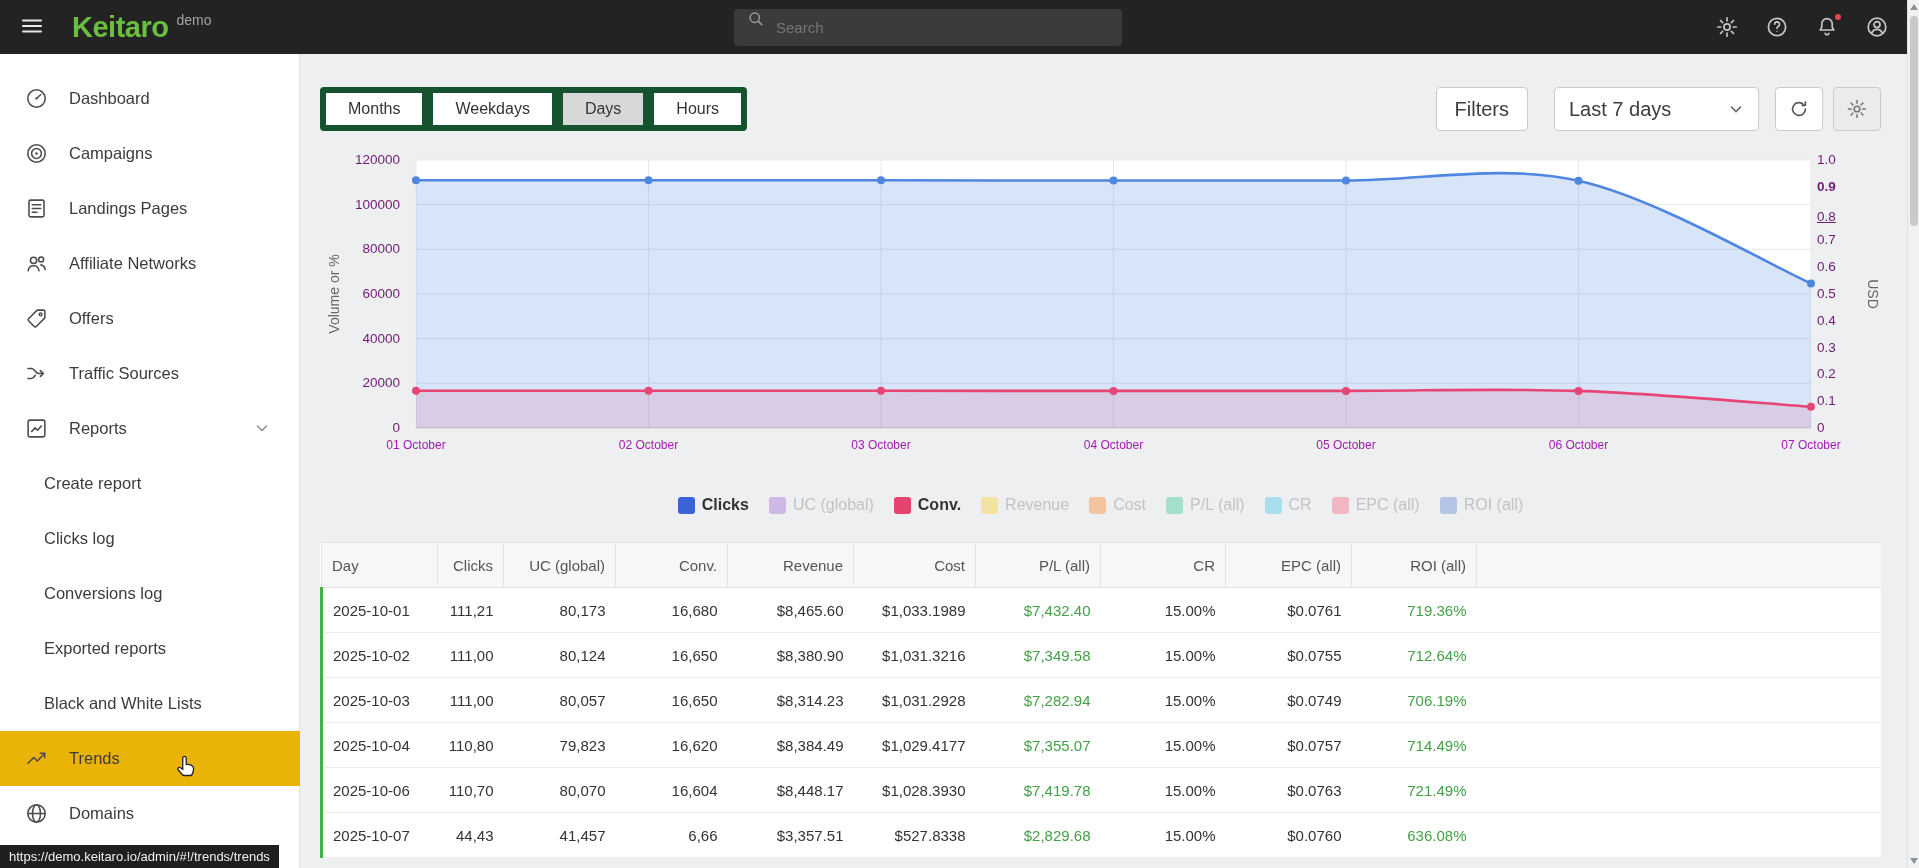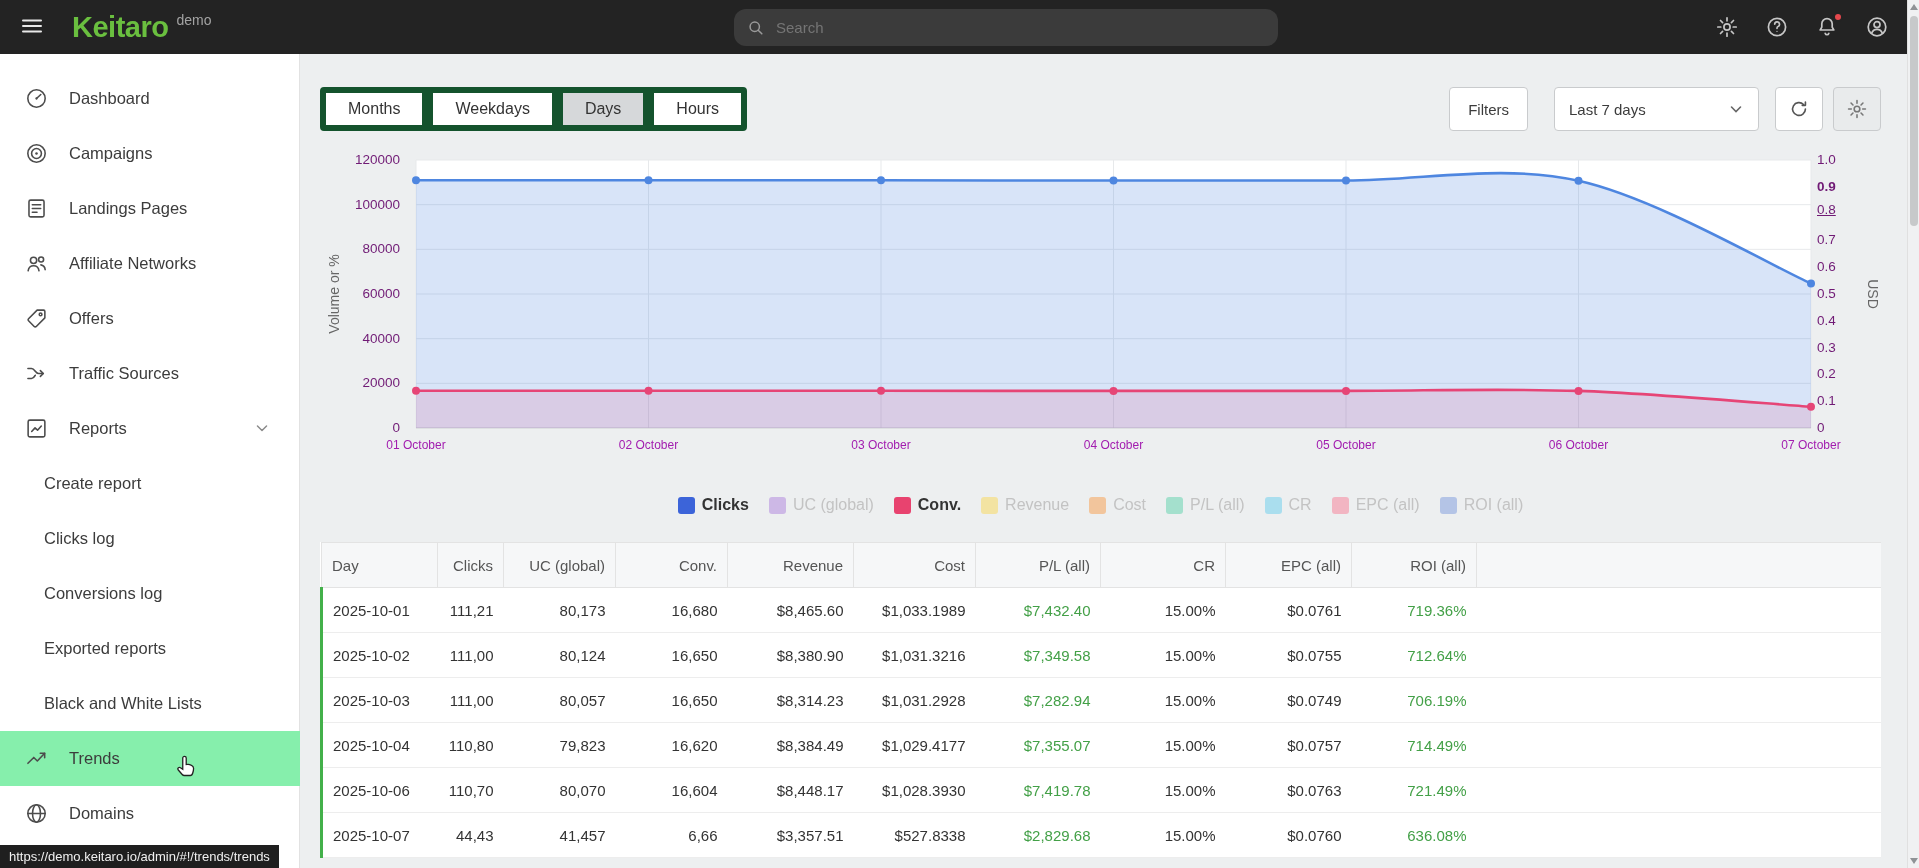--- a/index.html
+++ b/index.html
@@ -7,54 +7,54 @@
     font-family:"Liberation Sans",sans-serif;color:#333;}
   body{position:relative}
 
   
   .topbar{position:absolute;top:0;left:0;width:1907px;height:54px;background:#232323;
     display:flex;align-items:center;padding-left:12px;z-index:30}
   .hamburger{width:40px;height:40px;background:transparent;border:none;display:flex;
     align-items:center;justify-content:center;cursor:pointer}
   .logo{font-size:29px;font-weight:bold;color:#6abf3f;letter-spacing:-.5px;margin-left:20px;cursor:pointer}
   .env{font-size:14px;color:#a3a3a3;margin:-14px 0 0 8px}
-  .search{position:absolute;left:734px;top:9px;width:544px;height:37px;background:#3b3b3b;
-    border-radius:12px;display:flex;align-items:center;padding:0 12px}
+  .search{position:absolute;left:734px;top:9px;width:388px;height:37px;background:#3b3b3b;
+    border-radius:4px;display:flex;padding:0 12px}
   .search input{flex:1;background:transparent;border:none;outline:none;color:#ddd;
     font-size:15px;margin-left:10px;font-family:"Liberation Sans",sans-serif}
   .tb-icons{position:absolute;right:18px;top:0;height:54px;display:flex;align-items:center;gap:26px}
   .tbi{width:24px;height:24px;position:relative;cursor:pointer;display:inline-flex}
   .tbi .dot{position:absolute;top:-3px;right:-4px;width:10px;height:10px;border-radius:50%;
     background:#e5484d;border:2px solid #232323}
 
   
   .sidebar{position:absolute;top:54px;left:0;width:300px;height:814px;background:#fff;
     border-right:1px solid #e2e2e2;z-index:10}
   .sb-item{position:absolute;left:0;width:300px;height:55px;display:flex;align-items:center;
     padding-left:25px;cursor:pointer;font-size:16.5px;color:#3c3c3c}
   .sb-item .sb-icon{width:23px;height:23px;display:inline-flex;flex:none}
   .sb-item .sb-label{margin-left:21px;white-space:nowrap}
   .sb-item.sub{padding-left:44px}
   .sb-item.sub .sb-label{margin-left:0}
-  .sb-item.active{background:#86efac}
+  .sb-item.active{background:#eab308}
   .sb-chevron{position:absolute;right:28px;top:17px;width:20px;height:20px}
 
   
   .main{position:absolute;top:54px;left:300px;width:1607px;height:814px;overflow:hidden}
 
   .toolbar{position:absolute;top:33px;left:20px;width:1561px;height:44px;display:flex;align-items:center}
   .tab-group{display:flex}
   .tbtn{height:44px;padding:0 22px;background:#fff;border:6px solid #14532d;color:#333;
     font-size:16px;cursor:pointer;margin-left:-1px;font-family:"Liberation Sans",sans-serif}
   .tbtn:first-child{margin-left:0;border-radius:4px 0 0 4px}
   .tbtn:last-child{border-radius:0 4px 4px 0}
   .tbtn.active{background:#d6d8da}
   .toolbar-right{margin-left:auto;display:flex;align-items:center}
   .btn{height:44px;background:#fff;border:1px solid #c9cbcd;border-radius:4px;color:#3c3c3c;
-    font-size:15px;display:inline-flex;align-items:center;justify-content:center;
+    font-size:20px;display:inline-flex;align-items:center;justify-content:center;
     padding:0 18px;cursor:pointer;font-family:"Liberation Sans",sans-serif}
   .btn.select{width:205px;justify-content:space-between;padding:0 14px;margin-left:26px}
   .btn.sq{width:48px;padding:0}
   .btn.sq.refresh{margin-left:16px}
   .btn.sq.grey{margin-left:10px;background:#e9ebec}
 
   
   .chart{position:absolute;top:96px;left:20px;width:1561px;height:312px}
   #plot{position:absolute;left:96px;top:10px;overflow:visible}
   .ytick{position:absolute;font-size:13.5px;color:#701a75;line-height:16px}
@@ -308,21 +308,21 @@
         <div class="ytick left" style="top: 46.6667px;">100000</div>
         <div class="ytick left" style="top: 91.3333px;">80000</div>
         <div class="ytick left" style="top: 136px;">60000</div>
         <div class="ytick left" style="top: 180.667px;">40000</div>
         <div class="ytick left" style="top: 225.333px;">20000</div>
         <div class="ytick left" style="top: 270px;">0</div>
       </div>
     <div id="yticks-right">
         <div class="ytick right" style="top: 2px;">1.0</div>
         <div class="ytick right" style="top: 28.8px; font-weight: bold;">0.9</div>
-        <div class="ytick right" style="top: 52px; text-decoration: underline;">0.8</div>
+        <div class="ytick right" style="top: 59px; text-decoration: underline;">0.8</div>
         <div class="ytick right" style="top: 82.4px;">0.7</div>
         <div class="ytick right" style="top: 109.2px;">0.6</div>
         <div class="ytick right" style="top: 136px;">0.5</div>
         <div class="ytick right" style="top: 162.8px;">0.4</div>
         <div class="ytick right" style="top: 189.6px;">0.3</div>
         <div class="ytick right" style="top: 216.4px;">0.2</div>
         <div class="ytick right" style="top: 243.2px;">0.1</div>
         <div class="ytick right" style="top: 270px;">0</div>
       </div>
     <svg id="plot" width="1395" height="268">

